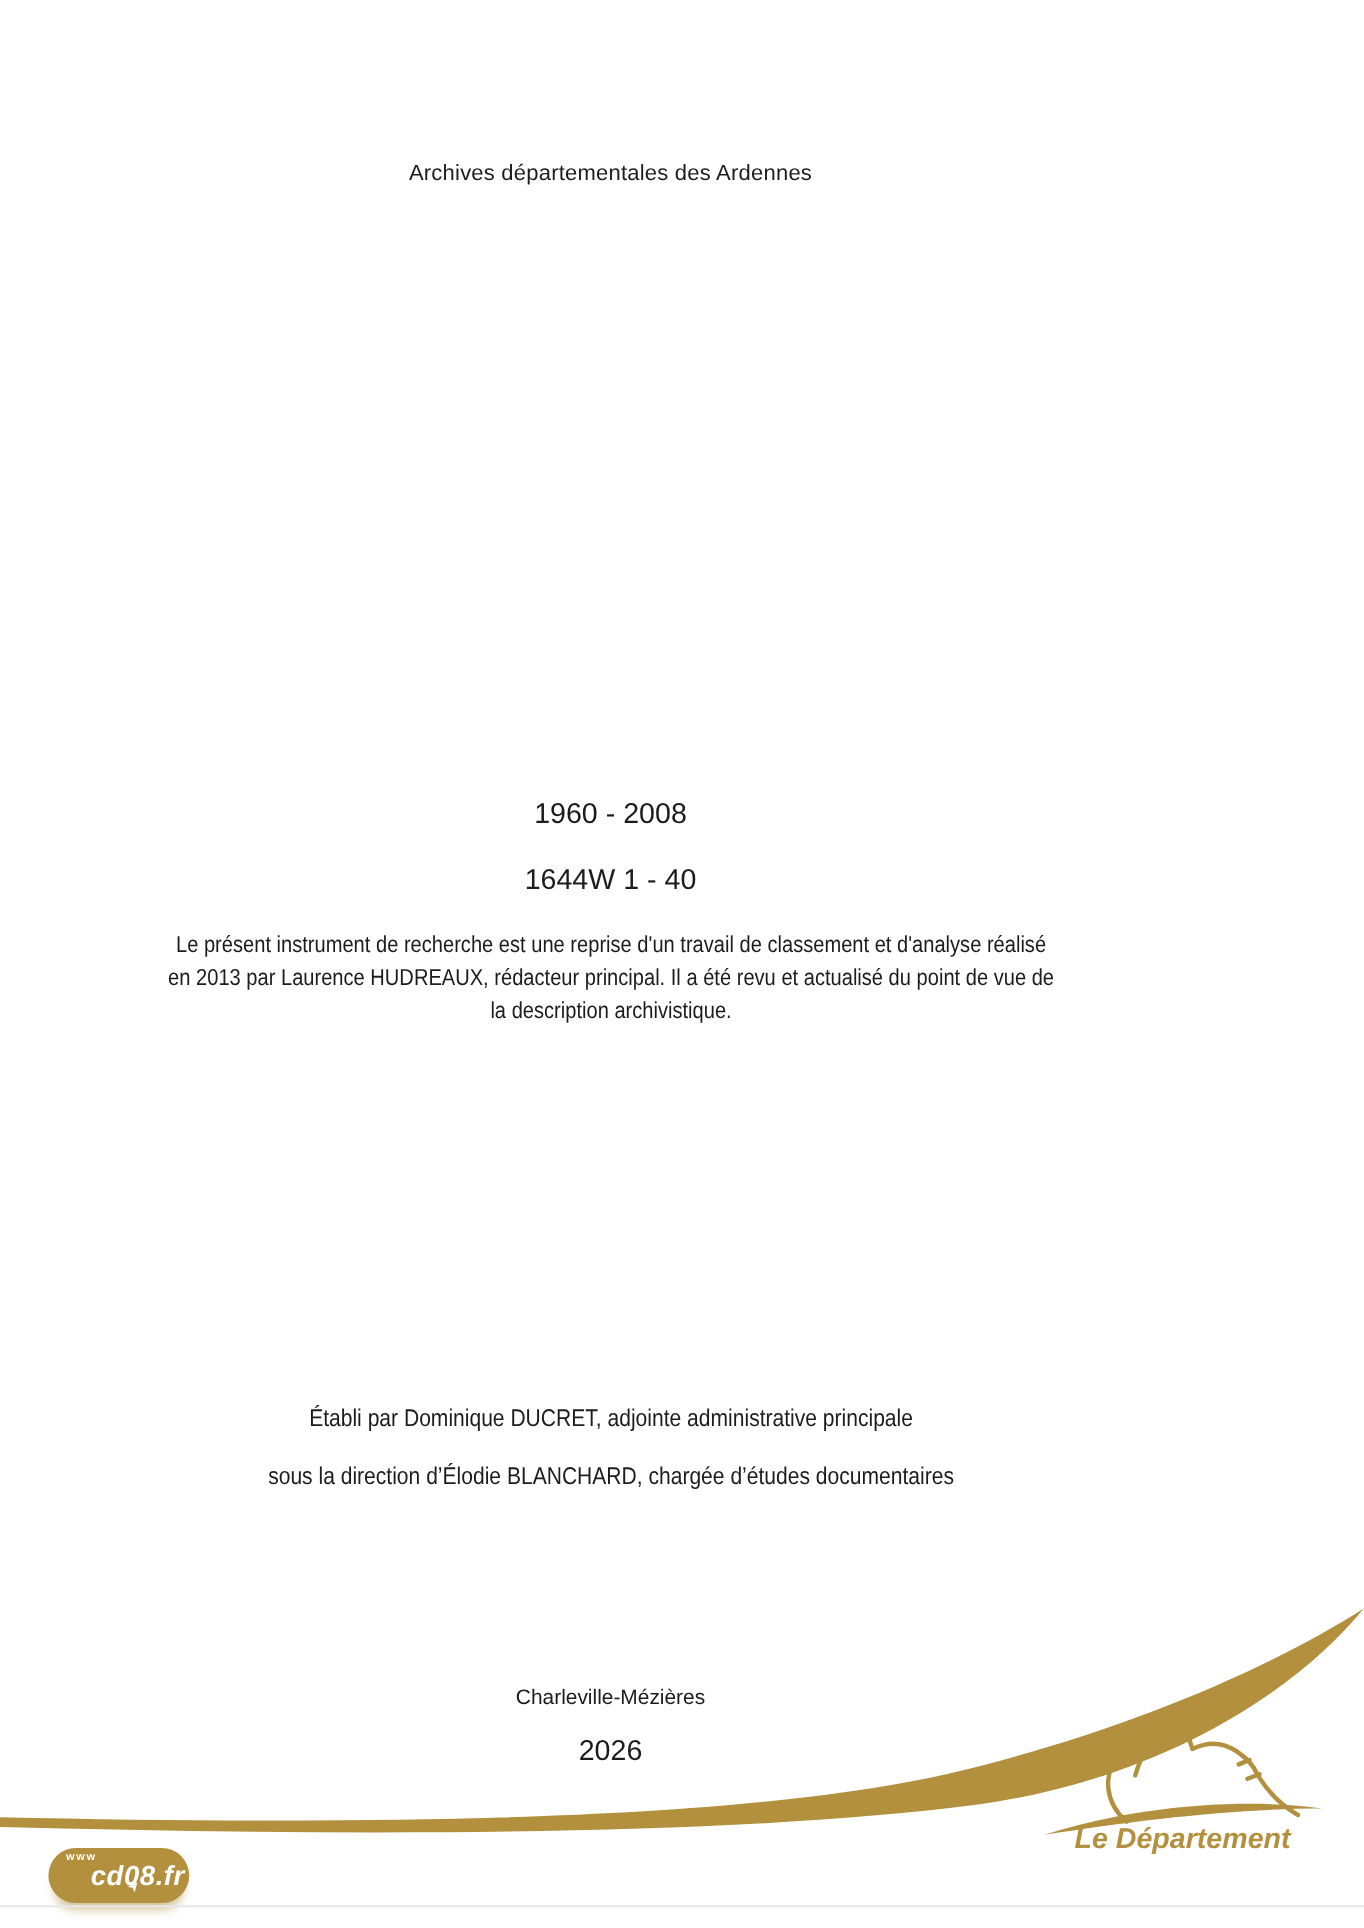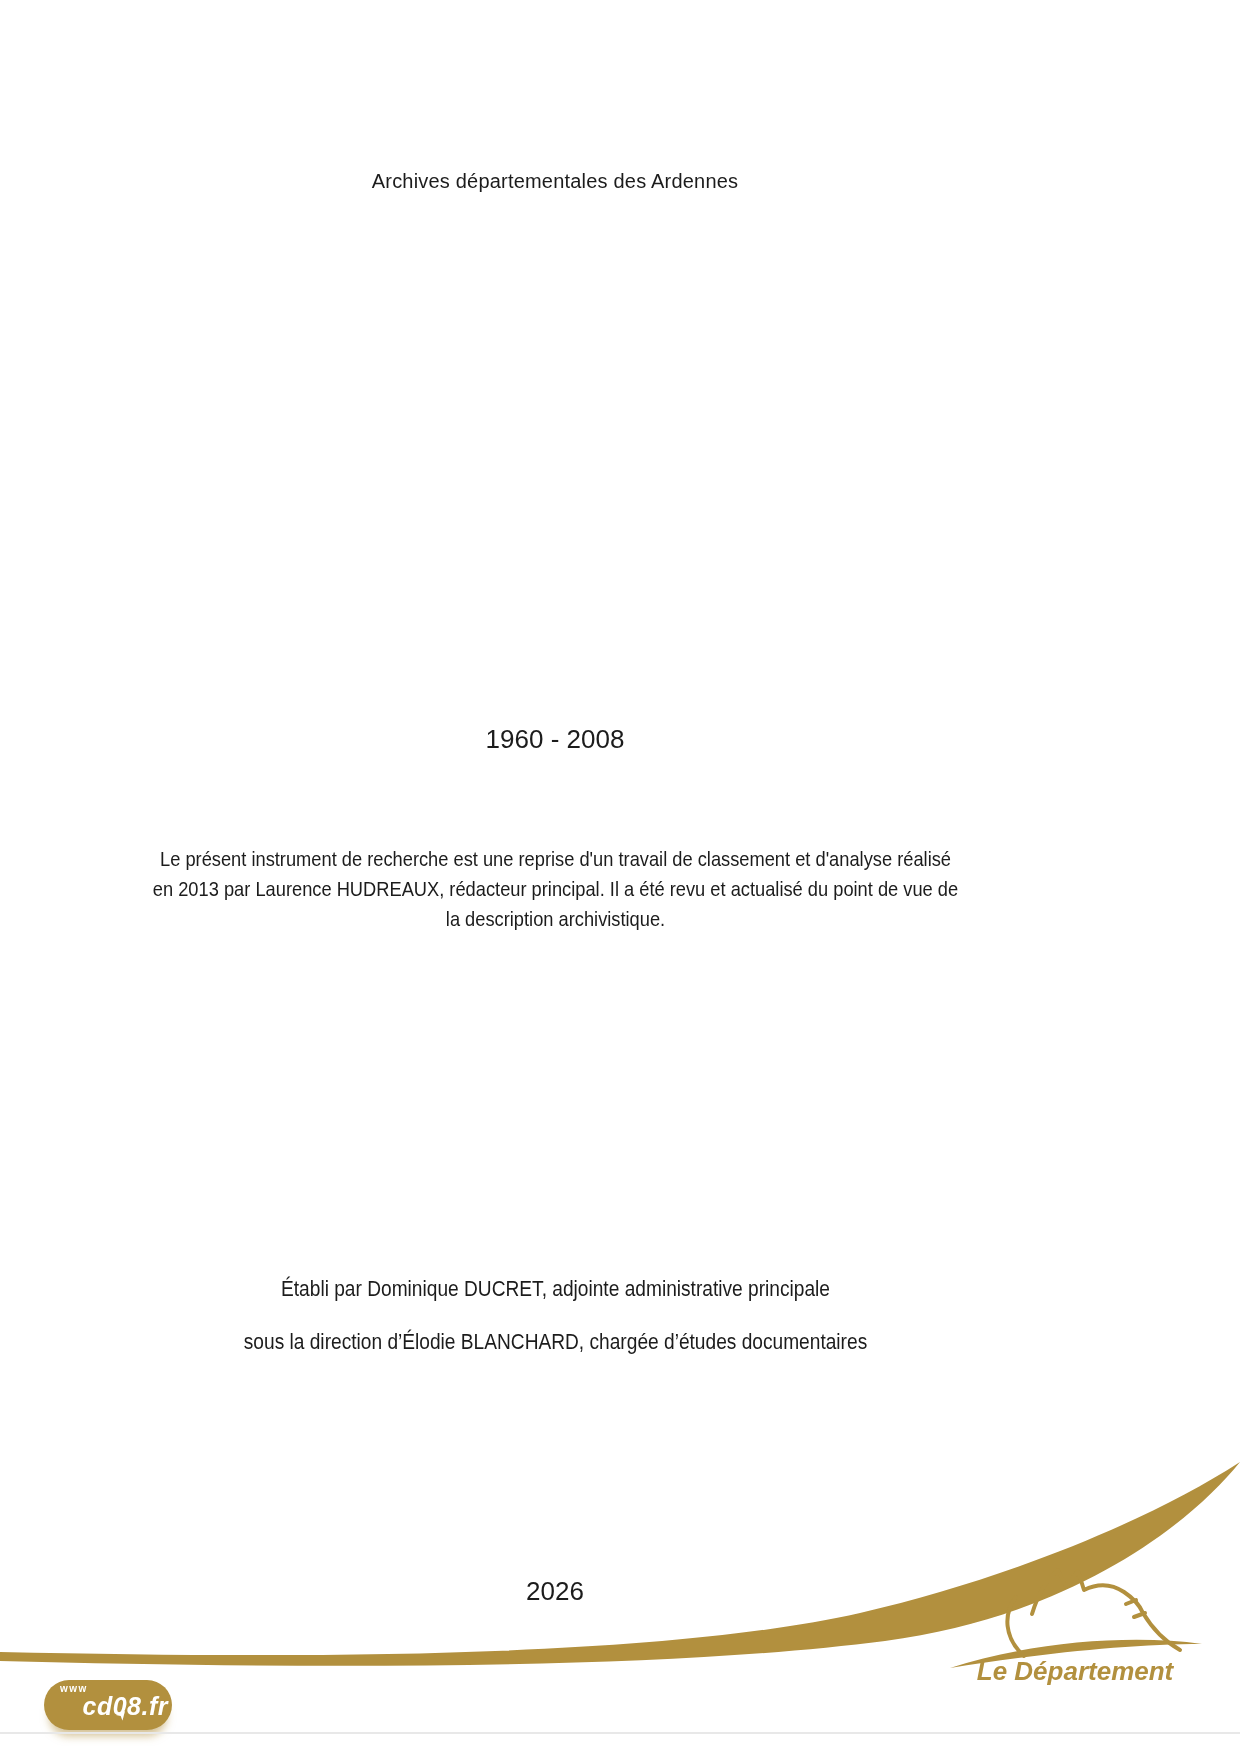--- a/index.html
+++ b/index.html
@@ -6,21 +6,21 @@
   .page{
     position:relative;width:1240px;height:1753px;background:#ffffff;overflow:hidden;
     font-family:"Liberation Sans", sans-serif;color:var(--ink,#1c1c1c);
   }
   .abs{position:absolute;}
   .center{text-align:center;}
   .col{left:150px;width:810px;}           
   .colwide{left:88px;width:935px;}        
   .cond{transform:scaleX(0.87);transform-origin:50% 50%;}
 
-  .institution{top:170px;font-size:20px;letter-spacing:0.2px;}
+  .institution{top:147px;font-size:20px;letter-spacing:0.2px;}
   .doc-title{top:510px;font-size:31px;line-height:44px;letter-spacing:0.3px;}
   .doc-title .b{font-weight:bold;}
   .daterange{top:724px;font-size:26px;}
   .cote{top:784px;font-size:26px;}
   .note{top:844px;font-size:21px;line-height:30px;}
   .credit1{top:1276px;font-size:22px;}
   .credit2{top:1329px;font-size:22px;}
   .place{top:1533px;font-size:19px;}
   .year{top:1576px;font-size:26px;}
 
@@ -48,27 +48,29 @@
 </head>
 <body>
 
 <div class="page">
 
   <div class="abs col center institution">Archives départementales des Ardennes</div>
 
 
   <div class="abs col center daterange">1960 - 2008</div>
 
+  <div class="abs col center cote">1644W 1 - 40</div>
 
   <div class="abs colwide center cond note">Le présent instrument de recherche est une reprise d'un travail de classement et d'analyse réalisé en 2013 par Laurence HUDREAUX, rédacteur principal. Il a été revu et actualisé du point de vue de la description archivistique.</div>
 
   <div class="abs colwide center cond credit1">Établi par Dominique DUCRET, adjointe administrative principale</div>
 
   <div class="abs colwide center cond credit2">sous la direction d’Élodie BLANCHARD, chargée d’études documentaires</div>
 
+  <div class="abs col center place">Charleville-Mézières</div>
 
   <div class="abs col center year">2026</div>
 
   <svg class="abs footer-svg" viewBox="0 1430 1240 323" xmlns="http://www.w3.org/2000/svg">
     <path d="M 1240 1462
              C 1150 1520 1010 1578 860 1613
              C 690 1651 400 1661 0 1652
              L 0 1661
              C 310 1669 660 1670 885 1641
              C 1065 1617 1185 1530 1240 1462 Z" style="fill:var(--gold,#b2903e)"></path>

